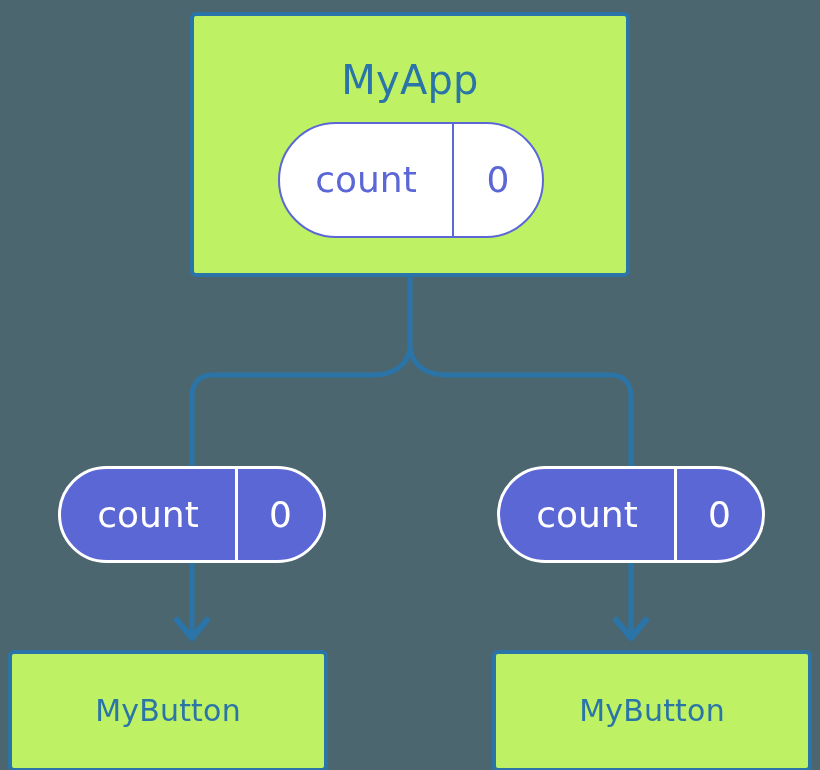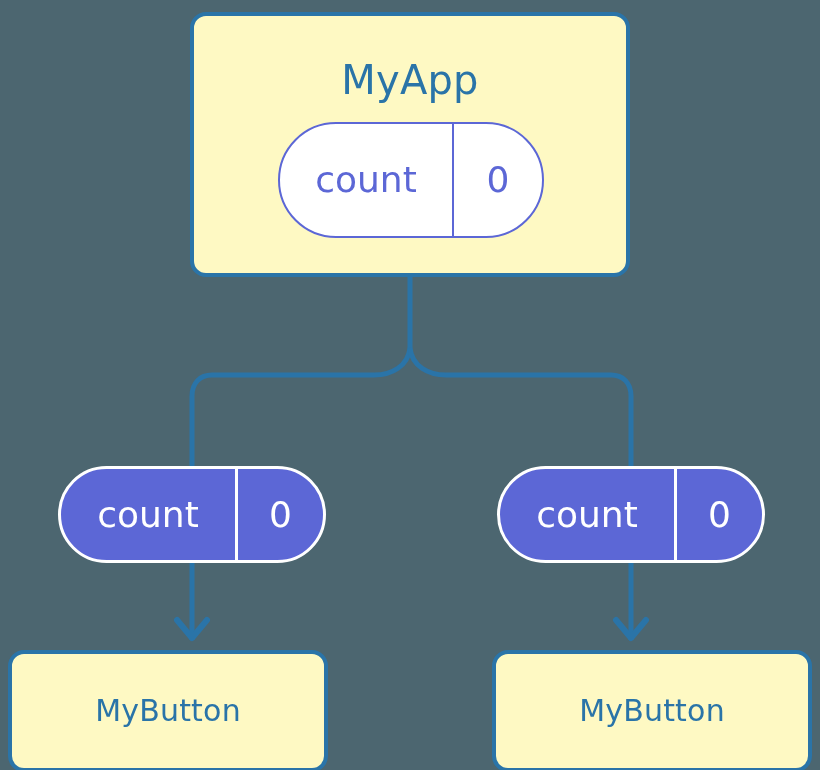--- a/index.html
+++ b/index.html
@@ -24,23 +24,23 @@
     position: absolute;
     top: 0; left: 0;
     width: 820px;
     height: 770px;
     pointer-events: none;
   }
 
   
   .comp-box {
     position: absolute;
-    background: #fef9c3;
+    background: #bef264;
     border: 4px solid #2a74a8;
-    border-radius: 16px;
+    border-radius: 6px;
     box-sizing: border-box;
     display: flex;
     flex-direction: column;
     align-items: center;
   }
   .comp-title {
     color: #2a74a8;
     font-size: 30px;
     font-weight: 400;
     letter-spacing: 0.2px;

